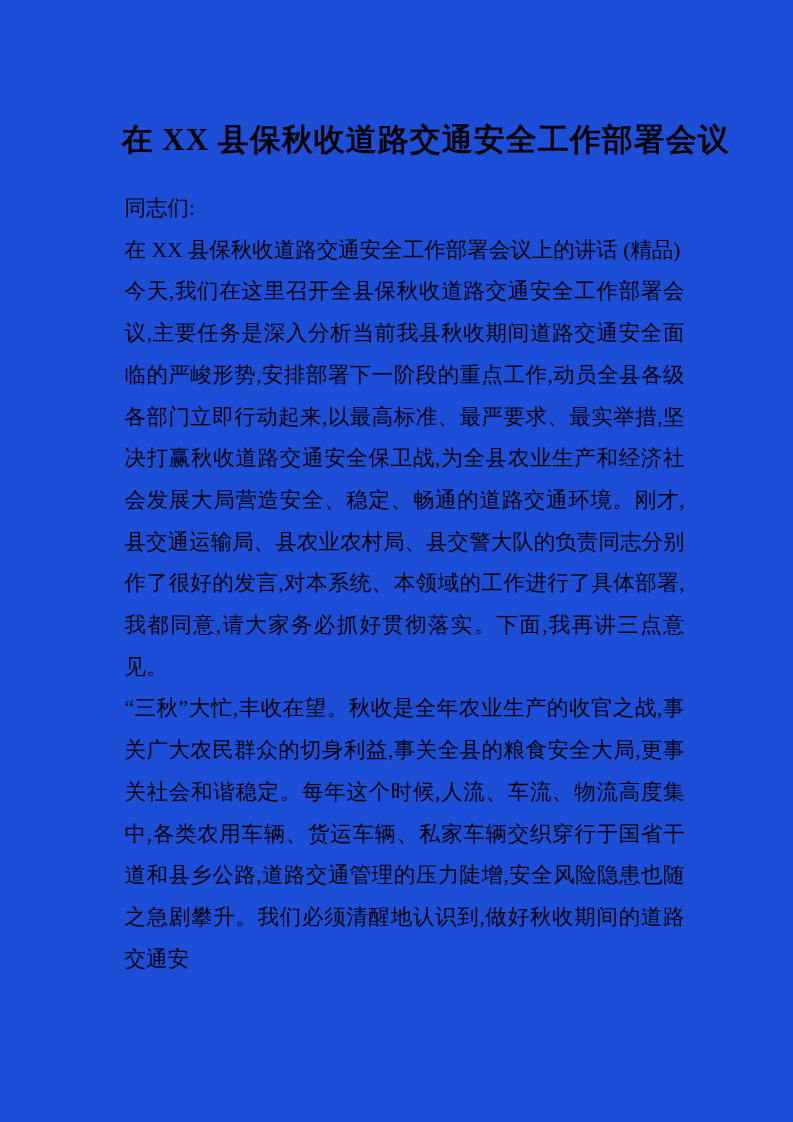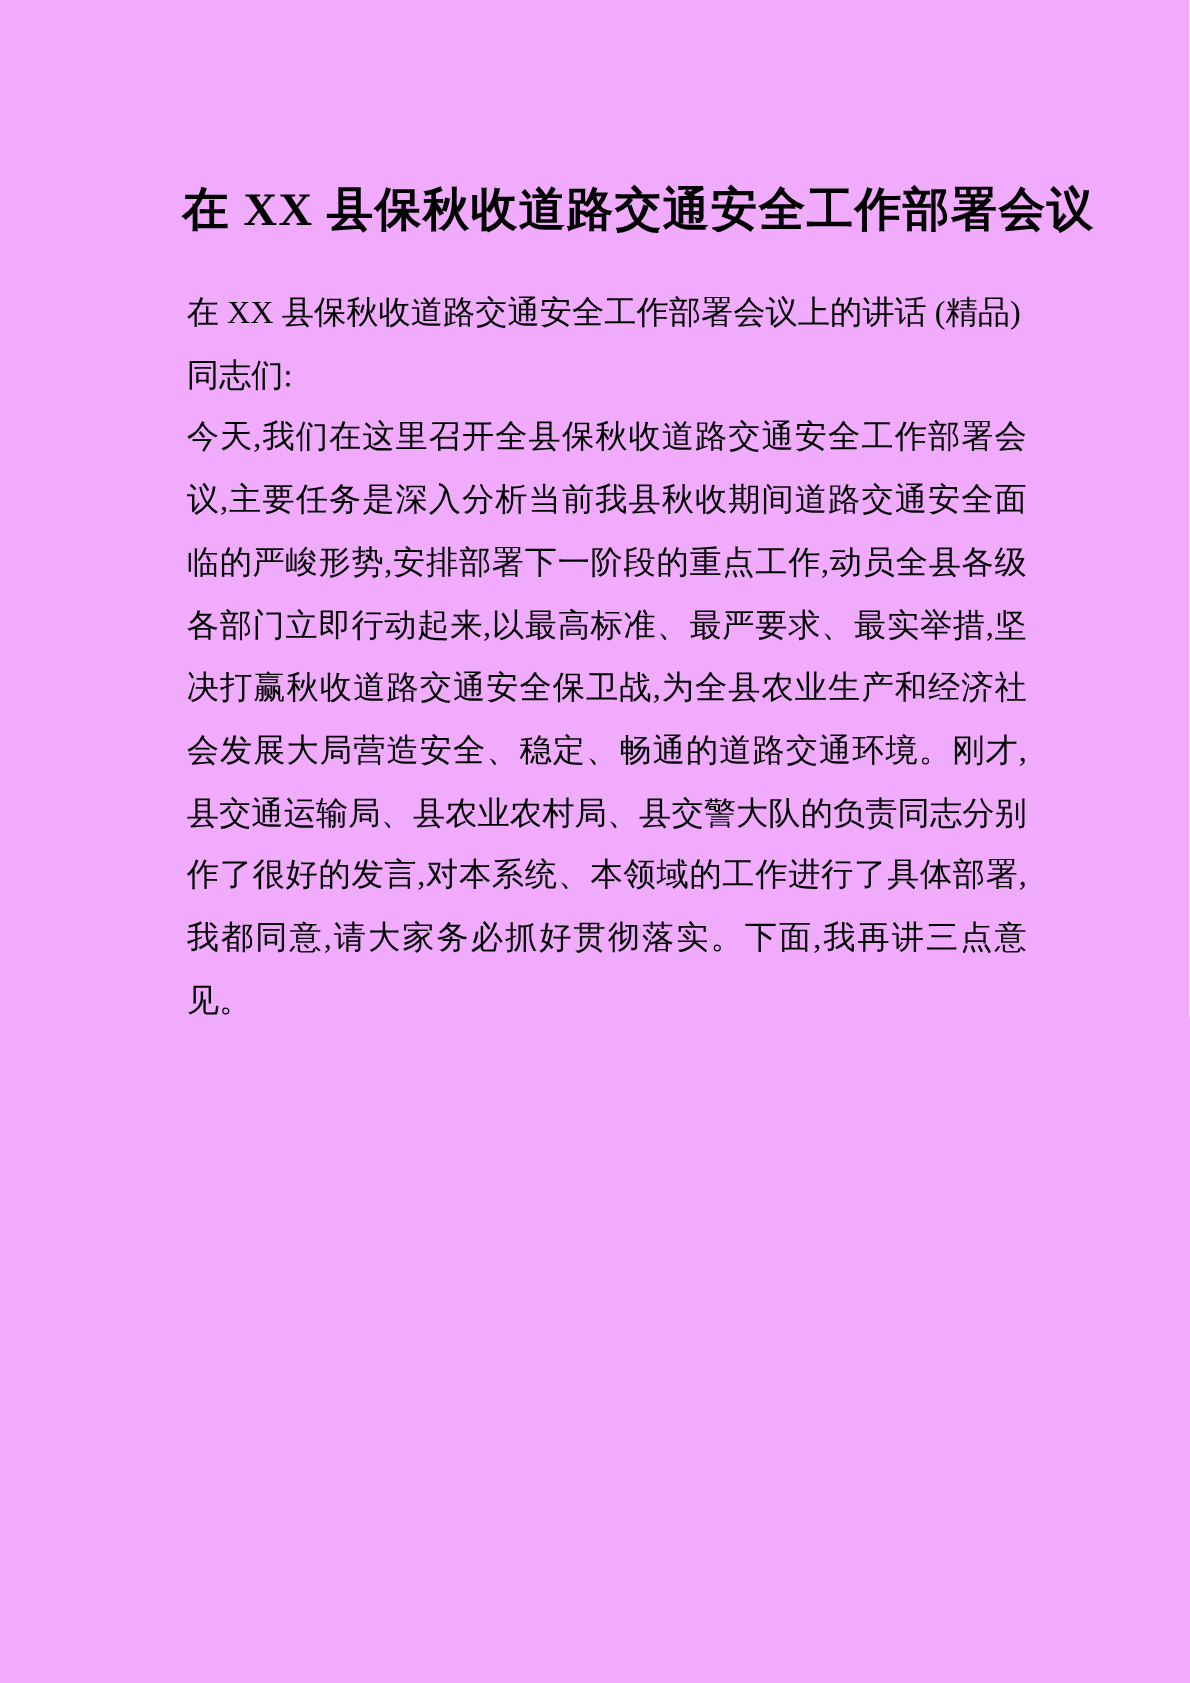--- a/index.html
+++ b/index.html
@@ -4,21 +4,21 @@
 <style>
   html, body {
     margin: 0;
     padding: 0;
     background: #ffffff;
   }
   .page {
     position: relative;
     width: 793px;
     height: 1122px;
-    background: #f0abfc;
+    background: #1d4ed8;
     overflow: hidden;
     color: #000000;
     font-family: "Liberation Serif", "DejaVu Serif", serif;
     box-sizing: border-box;
     padding-left: 16px;
   }
   .doc-title {
     margin: 112px auto 21px auto;
     width: 566px;
     text-align: center;
@@ -48,18 +48,19 @@
 </head>
 <body>
 
 <div class="page">
 
   <h1 class="doc-title">
     <span class="title-line">在 XX 县保秋收道路交通安全工作部署会议</span>
   </h1>
 
   <div class="doc-body">
+    <p>同志们:</p>
     <p>在 XX 县保秋收道路交通安全工作部署会议上的讲话 (精品)</p>
-    <p>同志们:</p>
     <p>今天,我们在这里召开全县保秋收道路交通安全工作部署会议,主要任务是深入分析当前我县秋收期间道路交通安全面临的严峻形势,安排部署下一阶段的重点工作,动员全县各级各部门立即行动起来,以最高标准、最严要求、最实举措,坚决打赢秋收道路交通安全保卫战,为全县农业生产和经济社会发展大局营造安全、稳定、畅通的道路交通环境。刚才,县交通运输局、县农业农村局、县交警大队的负责同志分别作了很好的发言,对本系统、本领域的工作进行了具体部署,我都同意,请大家务必抓好贯彻落实。下面,我再讲三点意见。</p>
+    <p>“三秋”大忙,丰收在望。秋收是全年农业生产的收官之战,事关广大农民群众的切身利益,事关全县的粮食安全大局,更事关社会和谐稳定。每年这个时候,人流、车流、物流高度集中,各类农用车辆、货运车辆、私家车辆交织穿行于国省干道和县乡公路,道路交通管理的压力陡增,安全风险隐患也随之急剧攀升。我们必须清醒地认识到,做好秋收期间的道路交通安</p>
   </div>
 
 </div>
 
 </body></html>

